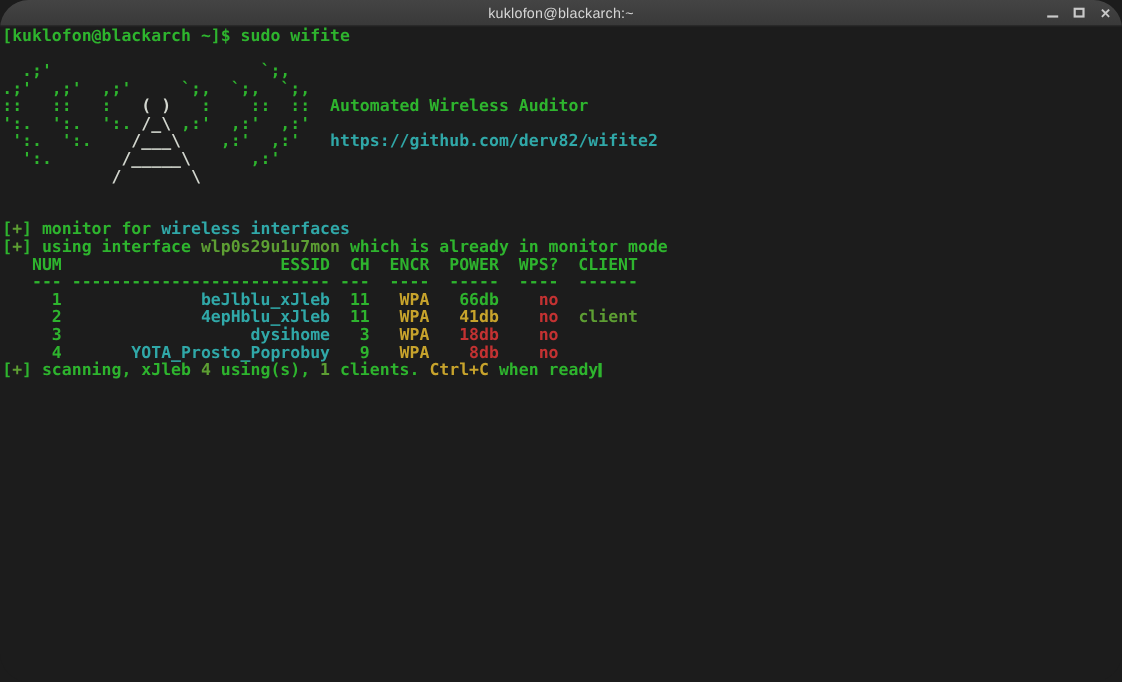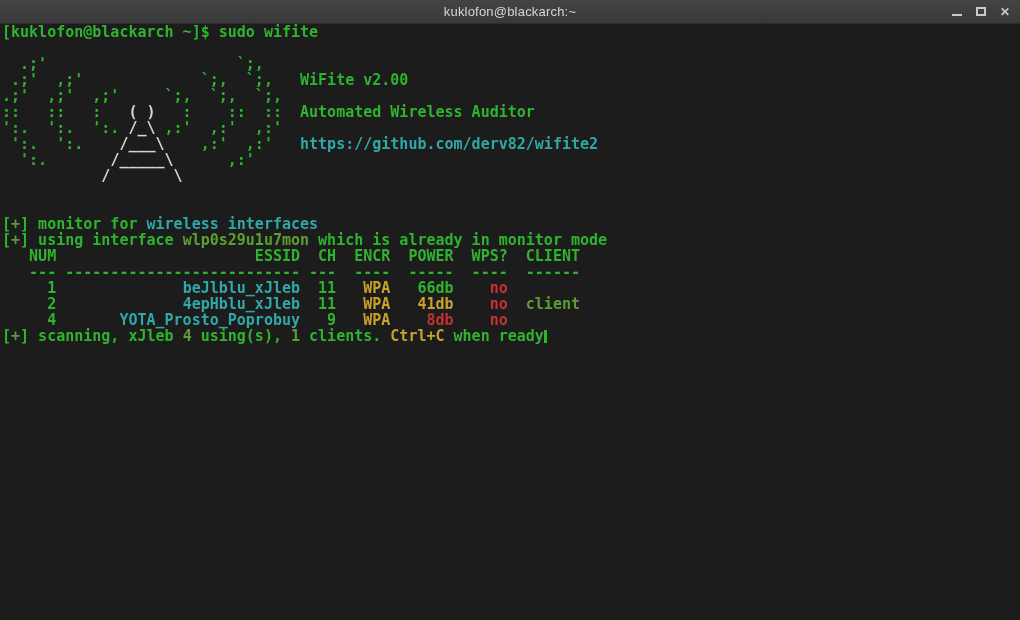--- a/index.html
+++ b/index.html
@@ -2,20 +2,21 @@
 <html><head>
 <meta charset="utf-8">
 <style>
   * { margin:0; padding:0; box-sizing:border-box; }
   html,body { background:#1c1c1c; }
   .window {
     width:1020px; height:620px;
     display:flex; flex-direction:column;
     background:#1c1c1c; overflow:hidden;
     font-family:"Liberation Sans", sans-serif;
+    border-radius:26px;
   }
   .titlebar {
     height:24px; flex:none; position:relative;
     background:linear-gradient(#444444,#393939);
     border-bottom:1px solid #2b2b2b;
     display:flex; align-items:center; justify-content:center;
   }
   .titlebar .title {
     font-size:13px; color:#d6d6d6; letter-spacing:0.2px;
   }
@@ -63,31 +64,31 @@
       </span>
       <span class="wbtn">
         <span class="glyph-close">✕</span>
       </span>
     </div>
   </div>
   <div class="screen" id="screen">
       <div class="line"><span class="g">[kuklofon@blackarch ~]$ sudo wifite</span></div>
       <div class="line"></div>
       <div class="line"><span class="g">  .;'                     `;,</span></div>
-      <div class="line"><span class="g"> .;'  ,;'             `;,  `;,   </span><span class="g">WiFite v2.00</span></div>
       <div class="line"><span class="g">.;'  ,;'  ,;'     `;,  `;,  `;,</span></div>
       <div class="line"><span class="g">::   ::   :   </span><span class="w">( )</span><span class="g">   :    ::  ::  </span><span class="g">Automated Wireless Auditor</span></div>
       <div class="line"><span class="g">':.  ':.  ':. </span><span class="w">/_\</span><span class="g"> ,:'  ,:'  ,:'</span></div>
       <div class="line"><span class="g"> ':.  ':.    </span><span class="w">/___\</span><span class="g">    ,:'  ,:'   </span><span class="c">https://github.com/derv82/wifite2</span></div>
       <div class="line"><span class="g">  ':.       </span><span class="w">/_____\</span><span class="g">      ,:'</span></div>
       <div class="line"><span class="g">           </span><span class="w">/       \</span></div>
       <div class="line"></div>
       <div class="line"></div>
       <div class="line"><span class="g">[</span><span class="ag">+</span><span class="g">] monitor for </span><span class="c">wireless interfaces</span></div>
       <div class="line"><span class="g">[</span><span class="ag">+</span><span class="g">] using interface </span><span class="ag">wlp0s29u1u7mon</span><span class="g"> which is already in monitor mode</span></div>
       <div class="line"><span class="g">   NUM                      ESSID  CH  ENCR  POWER  WPS?  CLIENT</span></div>
       <div class="line"><span class="g">   --- -------------------------- ---  ----  -----  ----  ------</span></div>
       <div class="line"><span class="g">     1              </span><span class="c">beJlblu_xJleb</span><span class="g">  11   </span><span class="y">WPA</span><span class="g">   66db    </span><span class="r">no</span></div>
       <div class="line"><span class="g">     2              </span><span class="c">4epHblu_xJleb</span><span class="g">  11   </span><span class="y">WPA</span><span class="g">   </span><span class="y">41db</span><span class="g">    </span><span class="r">no</span><span class="g">  </span><span class="ag">client</span></div>
+      <div class="line"><span class="g">     3                   </span><span class="c">dysihome</span><span class="g">   3   </span><span class="y">WPA</span><span class="r">   18db</span><span class="g">    </span><span class="r">no</span></div>
       <div class="line"><span class="g">     4       </span><span class="c">YOTA_Prosto_Poprobuy</span><span class="g">   9   </span><span class="y">WPA</span><span class="r">    8db</span><span class="g">    </span><span class="r">no</span></div>
       <div class="line"><span class="g">[</span><span class="ag">+</span><span class="g">] scanning, xJleb </span><span class="ag">4</span><span class="g"> using(s), </span><span class="ag">1</span><span class="g"> clients. </span><span class="y">Ctrl+C</span><span class="g"> when ready</span><span class="cursor"></span></div>
     </div>
 </div>
 
 </body></html>

